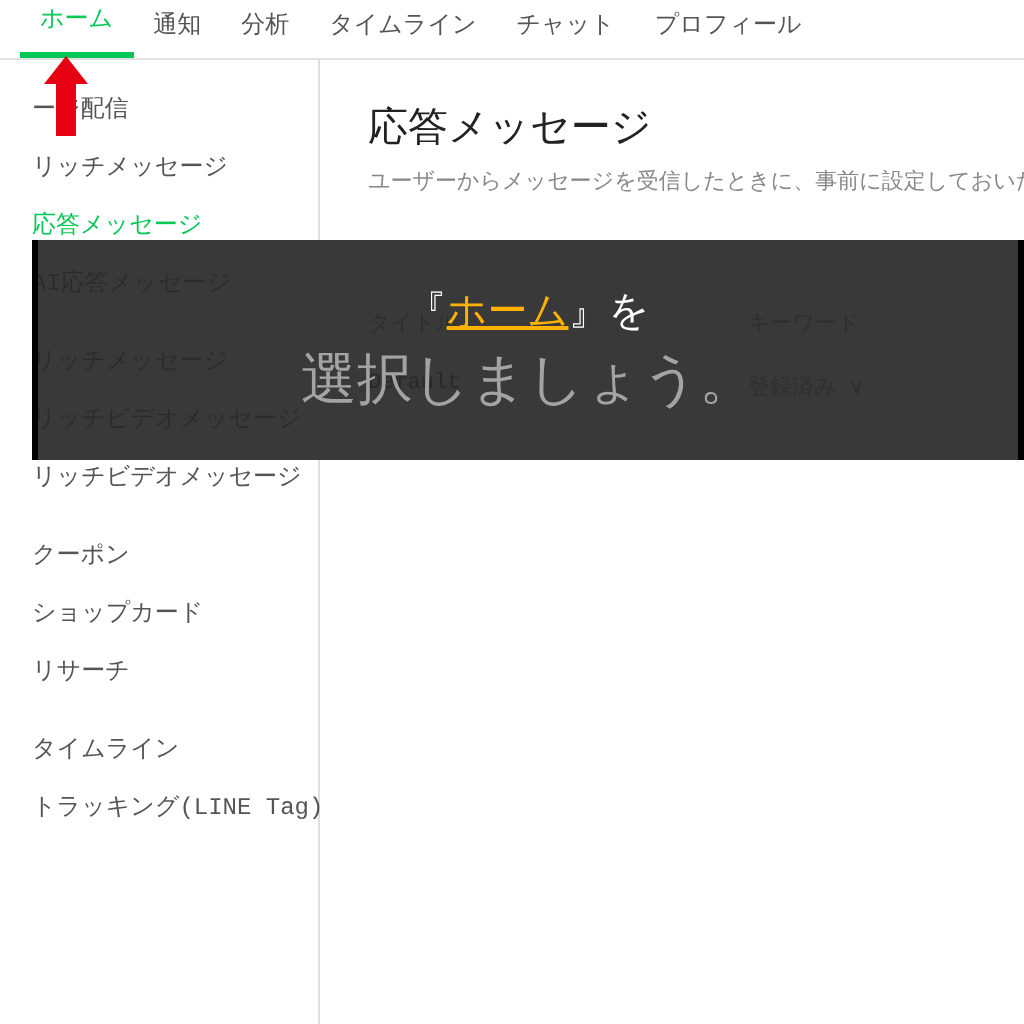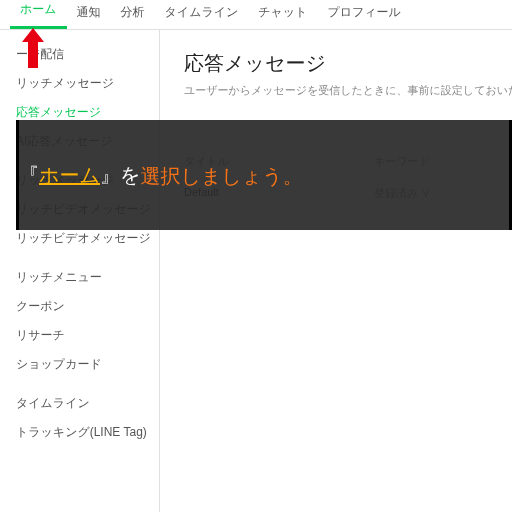--- a/index.html
+++ b/index.html
@@ -1,15 +1,15 @@
 <!DOCTYPE html>
 <html><head>
 <meta charset="utf-8">
 <style>
-*{margin:0;padding:0;box-sizing:border-box;font-family:Liberation Sans, sans-serif}
+*{margin:0;padding:0;box-sizing:border-box;font-family:Liberation Mono, monospace}
 body{width:512px;height:512px;background:#fff;overflow:hidden;position:relative;font-size:12px;color:#333}
 .topnav{display:flex;border-bottom:1px solid #e0e0e0;padding:0 10px;height:30px;align-items:flex-end}
 .topnav .tab{padding:6px 10px 8px;font-size:12px;color:#555;cursor:pointer;position:relative}
 .topnav .tab.active{color:#06c755;border-bottom:3px solid #06c755;font-weight:500}
 .arrow{position:absolute;left:22px;top:28px;width:22px;height:40px;z-index:5}
 .arrow .shaft{position:absolute;left:6px;top:10px;width:10px;height:30px;background:#e60012}
 .arrow .head{position:absolute;left:0;top:0;width:0;height:0;border-left:11px solid transparent;border-right:11px solid transparent;border-bottom:14px solid #e60012}
 .layout{display:flex;height:calc(100% - 30px)}
 .sidebar{width:160px;border-right:1px solid #e0e0e0;padding:10px 0;background:#fff}
 .sidebar .item{padding:6px 16px;font-size:12px;color:#555;cursor:pointer;white-space:nowrap}
@@ -18,24 +18,24 @@
 .main{flex:1;padding:20px 24px;position:relative;overflow:hidden}
 .page-title{font-size:20px;font-weight:400;color:#222;margin-bottom:6px}
 .page-desc{font-size:11px;color:#888;white-space:nowrap}
 .table-area{margin-top:50px}
 .th-row{display:flex;font-size:11px;color:#666}
 .th-row div{padding:6px 0}
 .th-title{width:200px}
 .th-key{width:120px}
 .row{display:flex;font-size:11px;color:#333;border-top:1px solid #eee}
 .row div{padding:10px 0}
-.overlay{position:absolute;left:16px;right:0;top:120px;height:110px;background:rgba(40,40,40,.92);z-index:10;display:flex;flex-direction:row;align-items:center;justify-content:flex-start;border-left:3px solid #000;border-right:3px solid #000}
+.overlay{position:absolute;left:16px;right:0;top:120px;height:110px;background:rgba(40,40,40,.92);z-index:10;display:flex;flex-direction:column;align-items:center;justify-content:center;border-left:3px solid #000;border-right:3px solid #000}
 .overlay .line1{color:#fff;font-size:20px}
 .overlay .line1 .hl{color:#ffb300;text-decoration:underline}
-.overlay .line2{color:#f97316;font-size:20px;margin-top:2px}
+.overlay .line2{color:#a3a3a3;font-size:28px;margin-top:2px}
 .faded{color:#777}
 </style>
 </head>
 <body>
 
 <div class="topnav">
   <div class="tab active">ホーム</div>
   <div class="tab">通知</div>
   <div class="tab">分析</div>
   <div class="tab">タイムライン</div>
@@ -52,24 +52,23 @@
   <div class="sidebar">
     <div class="item">ージ配信</div>
     <div class="item">リッチメッセージ</div>
     <div class="item active">応答メッセージ</div>
     <div class="item">AI応答メッセージ</div>
     <div class="sep"></div>
     <div class="item">リッチメッセージ</div>
     <div class="item">リッチビデオメッセージ</div>
     <div class="item">リッチビデオメッセージ</div>
     <div class="sep"></div>
-    <div class="item">リッチメニュー</div>
     <div class="item">クーポン</div>
+    <div class="item">ショップカード</div>
     <div class="item">リサーチ</div>
-    <div class="item">ショップカード</div>
     <div class="sep"></div>
     <div class="item">タイムライン</div>
     <div class="item">トラッキング(LINE Tag)</div>
   </div>
 
   <div class="main">
     <div class="page-title">応答メッセージ</div>
     <div class="page-desc">ユーザーからメッセージを受信したときに、事前に設定しておいたメッセージで返信す</div>
 
     <div class="table-area">

